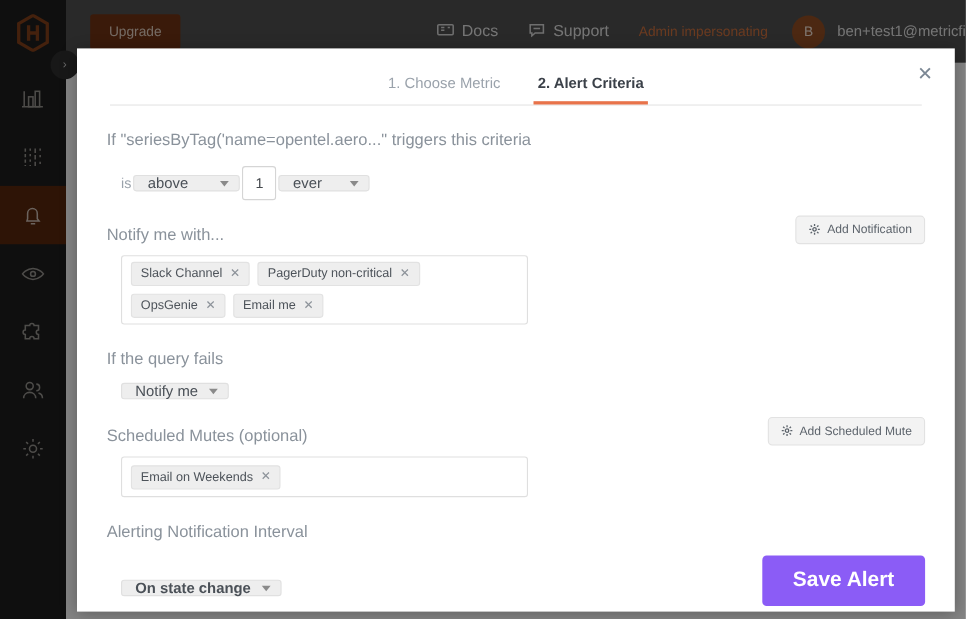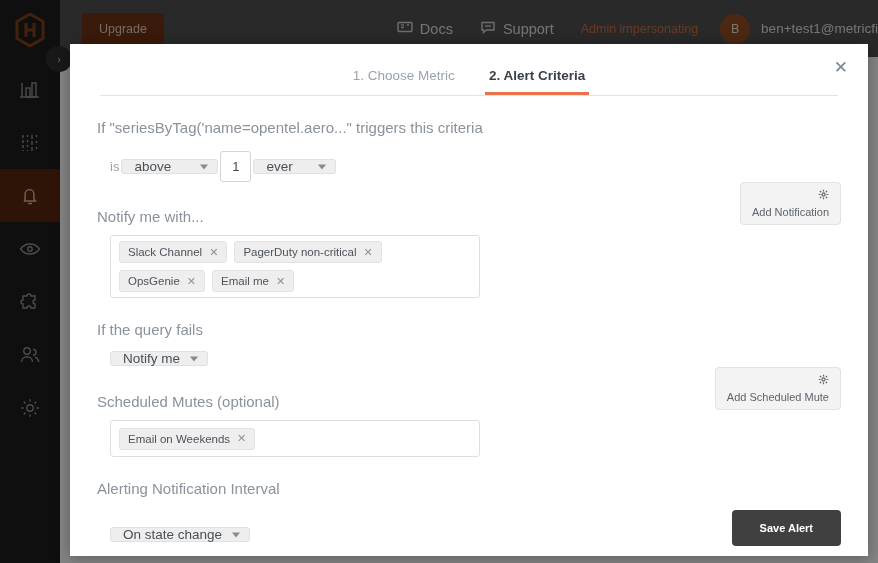--- a/index.html
+++ b/index.html
@@ -150,39 +150,38 @@
     position: absolute; right: 9px; top: 50%;
     transform: translateY(-50%);
     width: 0; height: 0;
     border-left: 4px solid transparent;
     border-right: 4px solid transparent;
     border-top: 5px solid #8a8a8a;
   }
   .sel-above { min-width: 97px; }
   .sel-ever  { min-width: 83px; }
   .sel-notify{ min-width: 97px; }
-  .sel-interval { min-width: 132px; }
+  .sel-interval { min-width: 132px; font-weight: bold; }
 
   .num-input {
     width: 31px; height: 31px;
     border: 1px solid #d5d5d5; border-radius: 3px;
     background: #ffffff;
     display: flex; align-items: center; justify-content: center;
     font-size: 13px; color: #44484d;
   }
 
   .sec-head {
     display: flex; align-items: flex-end; justify-content: space-between;
   }
   .add-btn {
-    display: flex; align-items: flex-end; gap: 6px;
+    display: flex; align-items: flex-start; gap: 6px;
     background: #f3f3f3; border: 1px solid #e2e2e2; border-radius: 4px;
     padding: 6px 11px; font-size: 11px; color: #5d646c;
     white-space: nowrap;
-    flex-direction: column;
   }
   .gear { width: 11px; height: 11px; display: block; }
 
   .tag-field {
     margin-top: 10px; margin-left: 13px;
     border: 1px solid #dfdfdf; border-radius: 3px;
     background: #ffffff;
     min-height: 37px; width: 446px;
     display: flex; flex-wrap: wrap; align-items: center; gap: 7px;
     padding: 5px 8px;
@@ -196,23 +195,23 @@
   }
   .chip-x { color: #8d939a; font-size: 11px; line-height: 1; }
 
   .ctrl-indent { margin-left: 13px; margin-top: 13px; display: inline-flex; }
 
   .footer-row {
     display: flex; align-items: center; justify-content: space-between;
     margin-top: 13px;
   }
   .save-btn {
-    background: #404040; color: #ffffff;
+    background: #8b5cf6; color: #ffffff;
     border-radius: 4px; padding: 12px 28px;
-    font-size: 11px; font-weight: bold;
+    font-size: 19px; font-weight: bold;
   }
 </style>
 </head>
 <body>
 
 <div id="app-root">
 
   <div class="page-canvas">
     <div class="bg-card">
       <div class="bg-rows">

